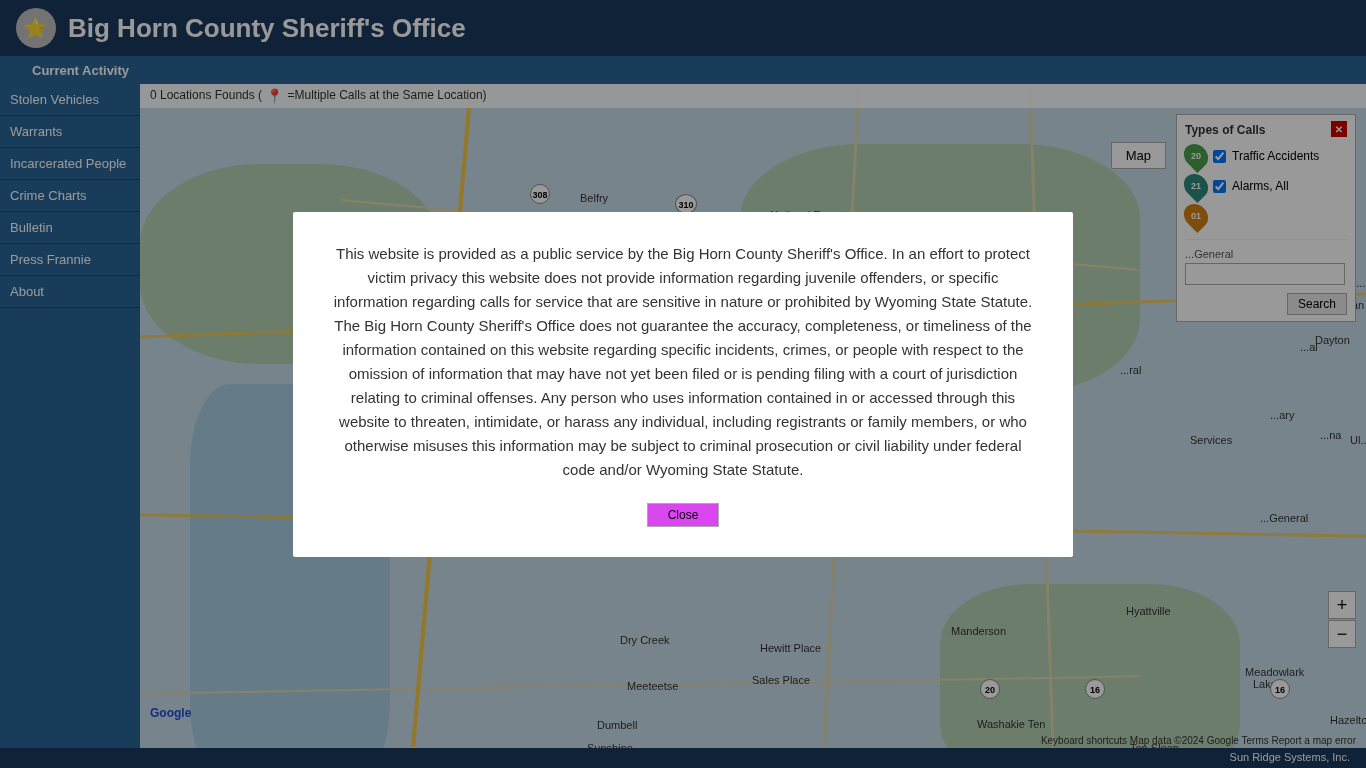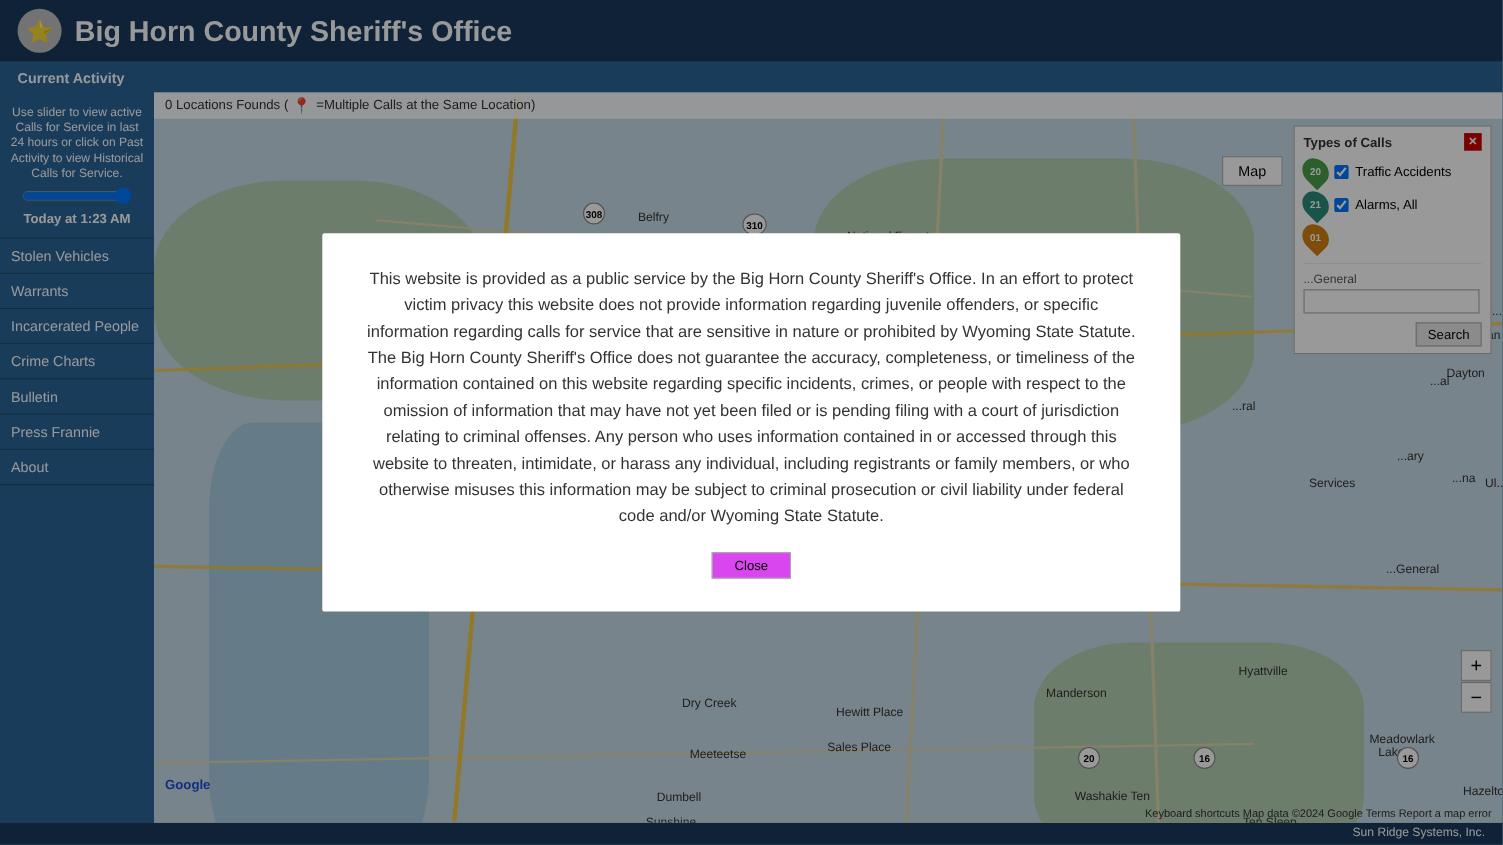--- a/index.html
+++ b/index.html
@@ -28,21 +28,21 @@
     #header h1 {
       font-size: 26px;
       font-weight: bold;
       color: white;
     }
 
     
     #current-activity-bar {
       background: #2a6496;
       color: white;
-      padding: 4px 16px;
+      padding: 4px 32px;
       font-size: 13px;
       font-weight: bold;
       height: 28px;
       display: flex;
       align-items: center;
     }
 
     
     #main {
       display: flex;
@@ -338,27 +338,20 @@
   <h1>Big Horn County Sheriff's Office</h1>
 </div>
 
 <div id="current-activity-bar">
   <span>Current Activity</span>
 </div>
 
 <div id="main">
 
   <div id="sidebar">
-    <div id="sidebar-info">
-      <span style="font-size:11px;">Use slider to view active Calls for Service in last 24 hours or click on Past Activity to view Historical Calls for Service.</span>
-      <div class="slider-container">
-        <input type="range" min="0" max="24" value="24" style="">
-      </div>
-      <div class="time-label">Today at 1:23 AM</div>
-    </div>
     <div class="nav-item">Stolen Vehicles</div>
     <div class="nav-item">Warrants</div>
     <div class="nav-item">Incarcerated People</div>
     <div class="nav-item">Crime Charts</div>
     <div class="nav-item">Bulletin</div>
     <div class="nav-item">Press Frannie</div>
     <div class="nav-item">About</div>
   </div>
 
   <div id="map-area">

